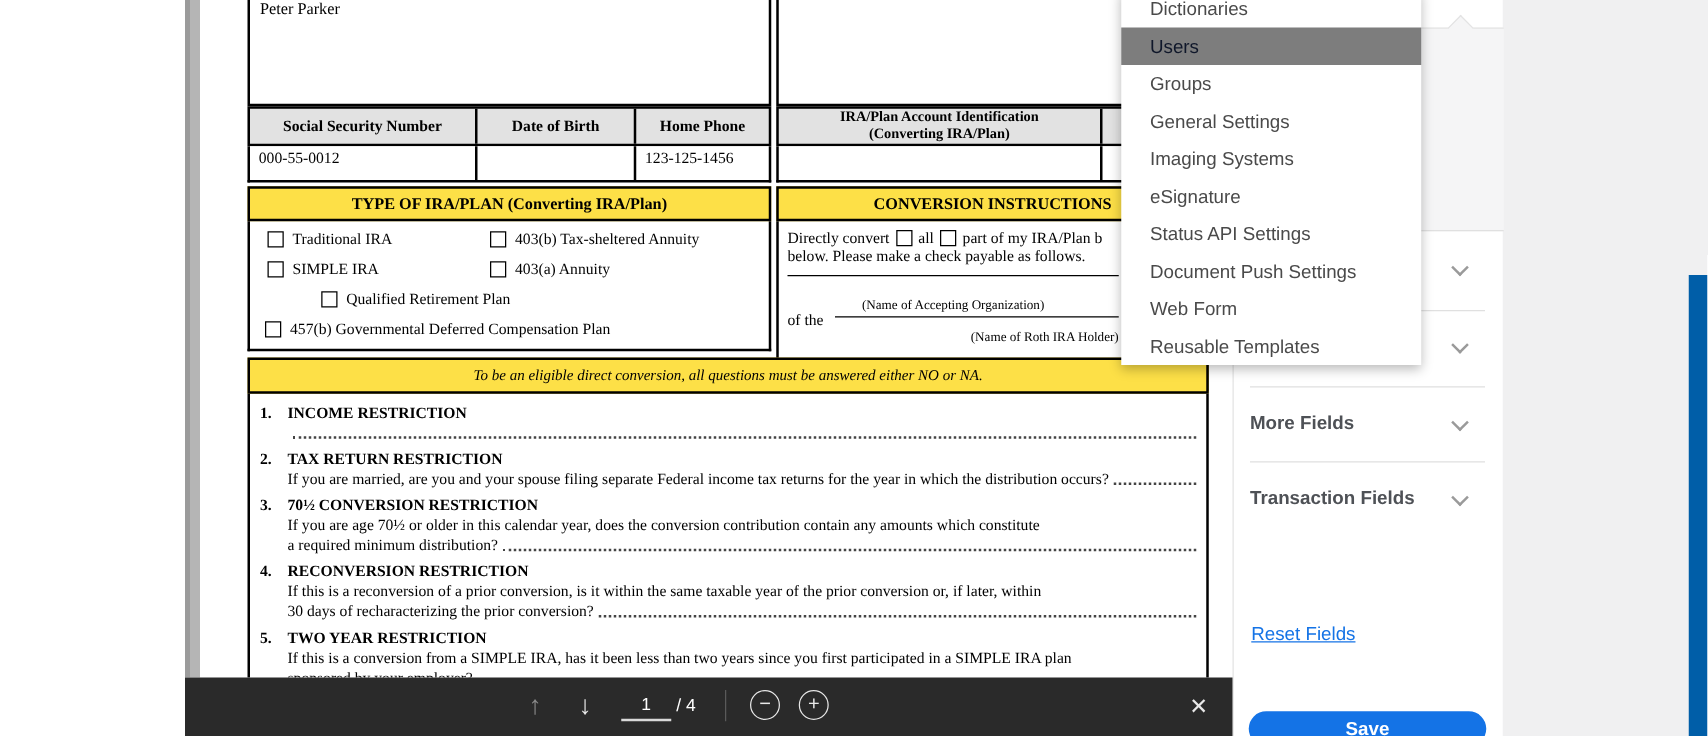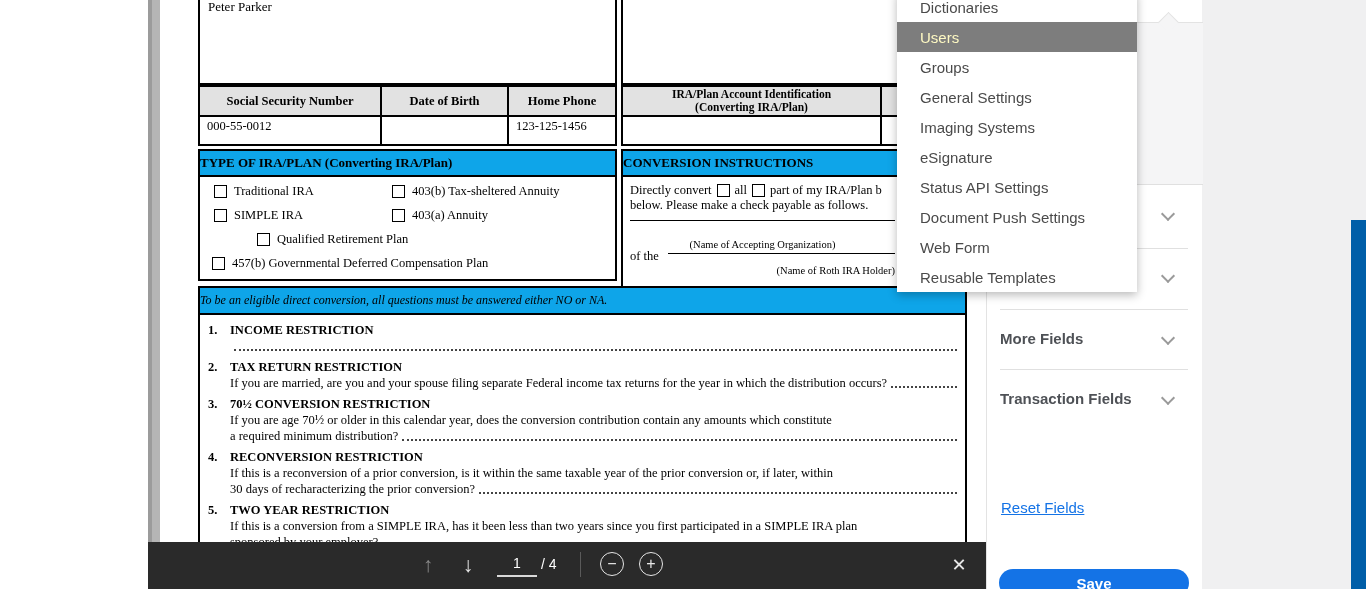--- a/index.html
+++ b/index.html
@@ -21,22 +21,22 @@
   
   .box { position:absolute; border:2px solid #000; }
   .hdr-row { position:absolute; display:flex; border:2px solid #000; background:#e2e2e2; }
   .hdr-cell { display:flex; align-items:center; justify-content:center; text-align:center;
     font-family:"Liberation Serif",serif; font-weight:bold; font-size:12.5px; border-right:2px solid #000; }
   .hdr-cell:last-child { border-right:none; }
   .hdr-cell .two-line { line-height:13px; font-size:11.5px; }
   .val-row { position:absolute; display:flex; border:2px solid #000; border-top:none; background:#fff; }
   .val-cell { font-family:"Liberation Serif",serif; font-size:12.5px; padding:2px 0 0 7px; border-right:2px solid #000; }
   .val-cell:last-child { border-right:none; }
-  .band { position:absolute; border:2px solid #000; background:#0ea5e9; display:flex; flex-direction:column;
-    align-items:flex-start; justify-content:center; font-family:"Liberation Serif",serif; }
+  .band { position:absolute; border:2px solid #000; background:#fde047; display:flex; flex-direction:column;
+    align-items:center; justify-content:center; font-family:"Liberation Serif",serif; }
   .band .t { font-weight:bold; font-size:13px; }
 
   .cb { width:13px; height:13px; border:1.5px solid #000; background:#fff; flex:0 0 auto; }
   .cb-item { position:absolute; display:flex; align-items:center; gap:7px;
     font-family:"Liberation Serif",serif; font-size:12.5px; white-space:nowrap; }
 
   .conv-line { position:absolute; display:flex; align-items:center; gap:5px;
     font-family:"Liberation Serif",serif; font-size:12.5px; white-space:nowrap; overflow:hidden; }
   .uline { position:absolute; border-bottom:1px solid #000; }
   .small-label { position:absolute; font-family:"Liberation Serif",serif; font-size:10.5px; text-align:center; }
@@ -65,21 +65,21 @@
     text-decoration:underline; cursor:pointer; }
   .save-btn { position:absolute; left:12px; top:529px; width:190px; height:28px; border-radius:14px;
     background:#1473e6; color:#fff; font-size:15px; font-weight:bold; display:flex;
     align-items:center; justify-content:center; cursor:pointer; border:none;margin-top:40px; }
 
   
   .dropdown { left:897px; top:-8px; width:240px; background:#fff; z-index:40;
     box-shadow:0 3px 9px rgba(0,0,0,0.28); }
   .dd-item { height:30px; display:flex; align-items:center; padding-left:23px;
     font-size:15px; color:#4a4a4a; cursor:pointer; }
-  .dd-item.sel { background:#7d7d7d; color:#fef9c3; }
+  .dd-item.sel { background:#7d7d7d; color:#0f172a; }
 
   
   .toolbar { left:148px; top:542px; width:838px; height:47px; background:#2a2a2a; z-index:50; }
   .tb { position:absolute; color:#e8e8e8; display:flex; align-items:center; justify-content:center; cursor:pointer; }
   .arrow { font-size:21px; width:24px; height:30px; top:8px; }
   .arrow.dis { color:#8a8a8a; cursor:default; }
   .page-box { left:349px; top:9px; width:40px; height:26px; border-bottom:2px solid #d9d9d9;
     font-size:14px; color:#fff; }
   .page-total { left:393px; top:9px; height:26px; font-size:14px; color:#fff; cursor:default; }
   .tb-div { position:absolute; left:432px; top:10px; width:1px; height:25px; background:#5a5a5a; }

